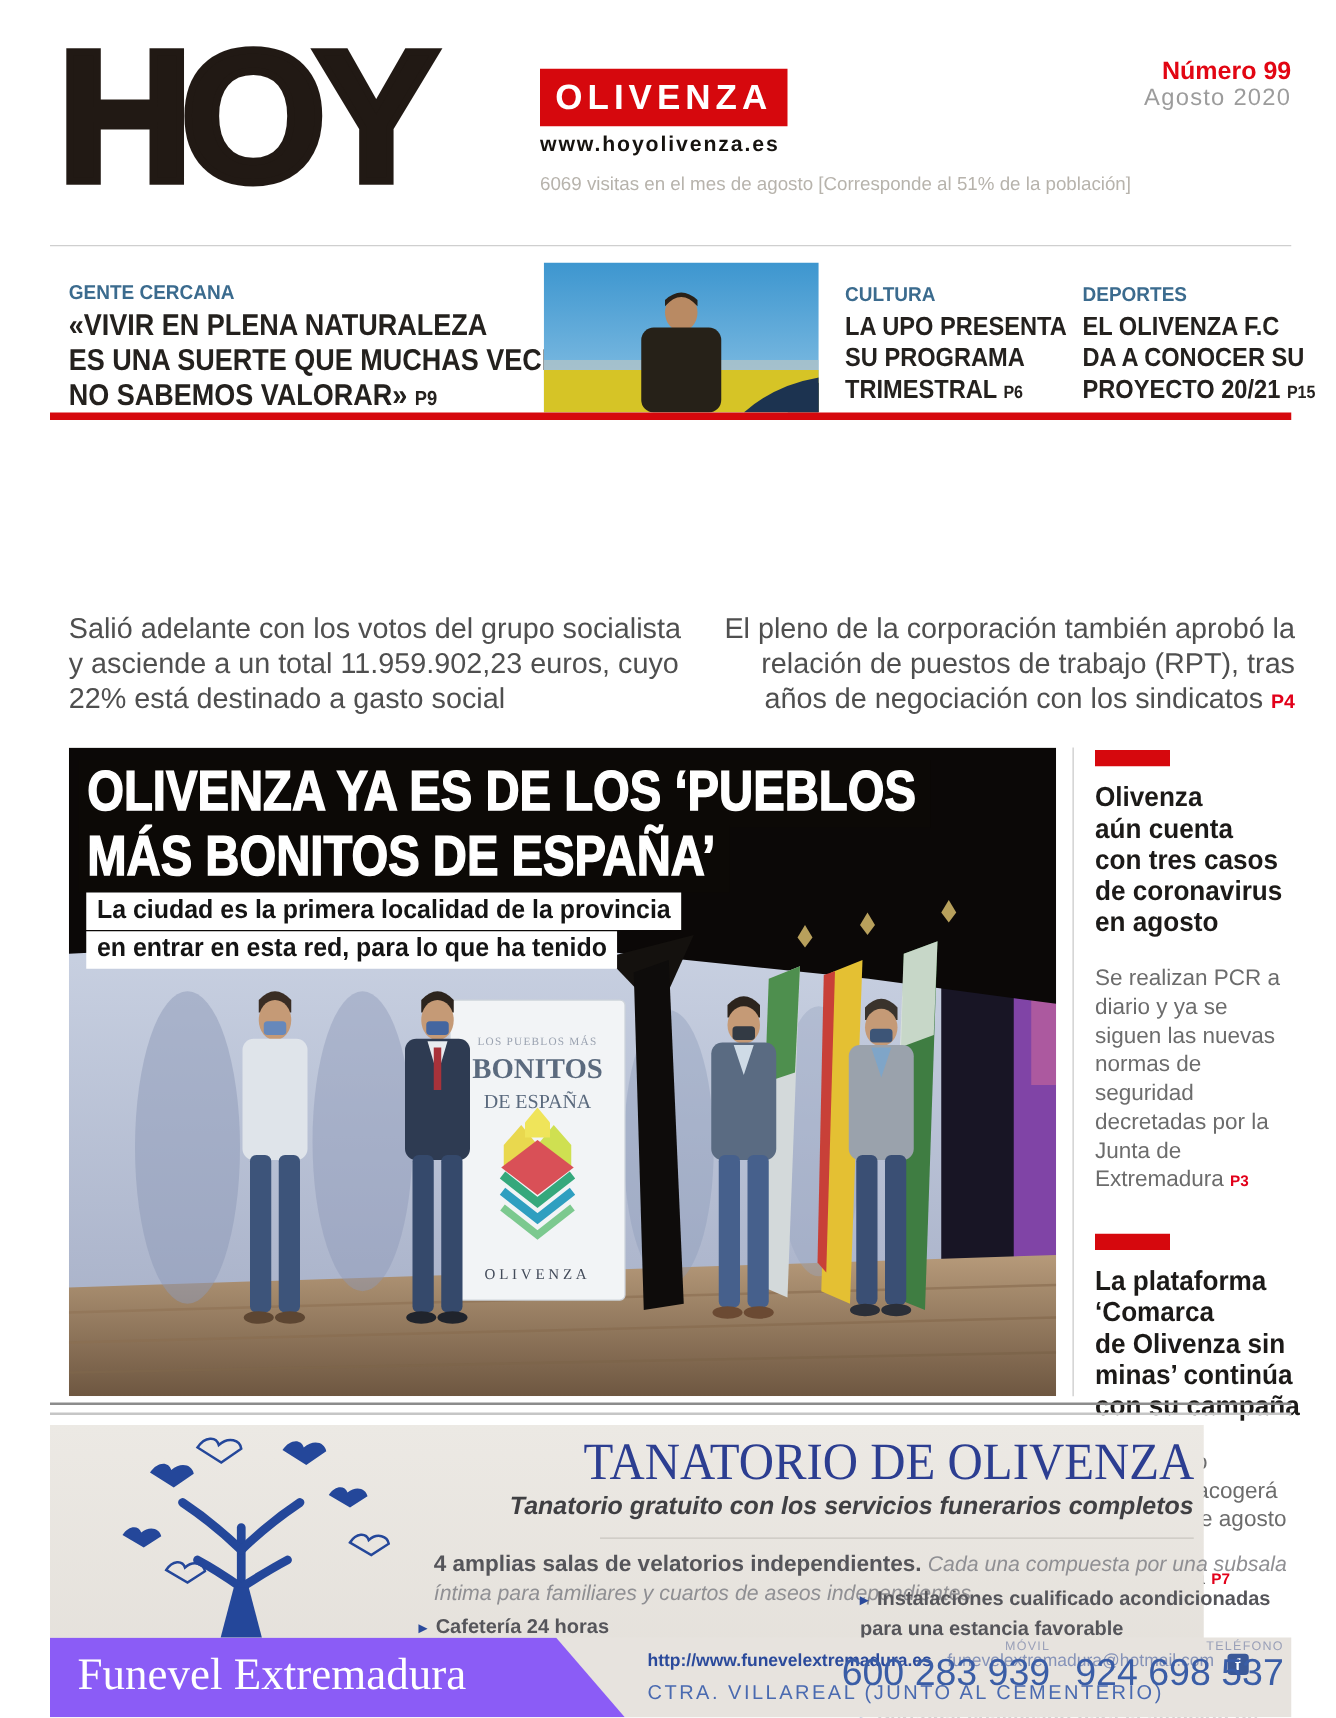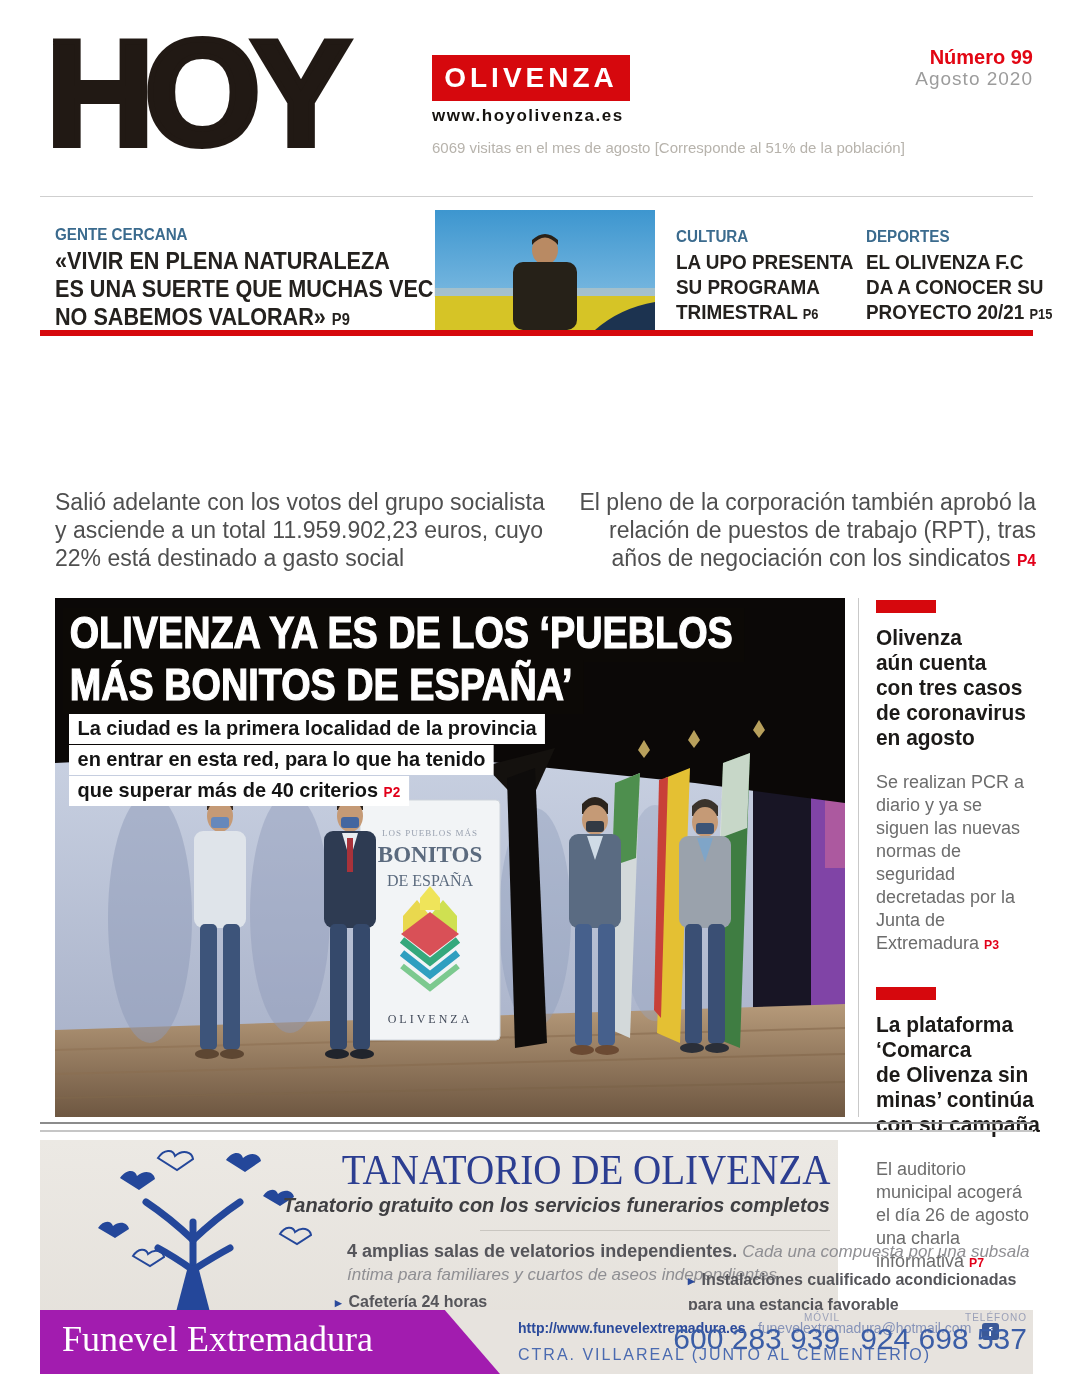--- a/index.html
+++ b/index.html
@@ -58,35 +58,35 @@
   .red-bar{width:60px;height:13px;background:#d6080d;}
   .sb-head{margin-top:12px;font-size:22px;line-height:25px;font-weight:bold;color:#1c1a18;}
   .sb-body{margin-top:21px;font-size:18px;line-height:23px;color:#6c6c6c;}
   .sb-gap{height:30px;}
 
   
   .div1{left:40px;right:36px;top:1122px;height:2px;background:#8c8c8c;}
   .div2{left:40px;right:36px;top:1130px;height:2px;background:#c6c6c6;}
 
   
-  .ad{left:40px;top:1140px;width:798px;height:234px;background:linear-gradient(#ece9e4,#e3dfd9);}
+  .ad{left:40px;top:1140px;width:923px;height:234px;background:linear-gradient(#ece9e4,#e3dfd9);}
   .ad-logo{left:18px;top:4px;}
   .ad-title{right:8px;top:6px;font-family:"Liberation Serif",serif;font-size:42px;color:#2c3e91;
             transform:scaleX(.93);transform-origin:100% 0;white-space:nowrap;}
   .ad-sub{right:8px;top:54px;font-style:italic;font-weight:bold;font-size:20px;color:#3f3f42;white-space:nowrap;}
   .ad-rule{left:440px;right:8px;top:90px;height:1px;background:#c9c6c0;}
   .ad-intro{left:295px;top:100px;width:700px;font-size:18px;line-height:23px;margin-left:12px;}
   .ad-intro b{color:#55555a;}
   .ad-intro i{color:#8f8f93;font-size:17px;font-weight:normal;}
   .blist{font-size:16px;font-weight:bold;color:#55555a;line-height:24px;}
   .blist .bullet-ic{color:#2b4a9b;margin-right:7px;font-size:13px;}
   .bl-left{left:295px;top:150px;width:330px;}
   .bl-right{left:648px;top:128px;width:345px;}
   .ad-bar{left:0;top:170px;width:993px;height:64px;background:#e7e3de;}
-  .fun-shape{left:0;top:0;width:460px;height:64px;background:#a21caf;
+  .fun-shape{left:0;top:0;width:460px;height:64px;background:#8b5cf6;
              clip-path:polygon(0 0,88% 0,100% 100%,0 100%);}
   .fun-name{left:22px;top:8px;font-family:"Liberation Serif",serif;font-size:36px;color:#fff;white-space:nowrap;}
   .mid-info{left:478px;top:8px;line-height:20px;white-space:nowrap;}
   .mid-url{font-size:14px;font-weight:bold;color:#2b4a9b;}
   .mid-mail{font-size:14px;color:#8693b8;margin-left:8px;}
   .fb{display:inline-block;width:17px;height:17px;background:#3b5998;color:#fff;border-radius:3px;
       font-size:13px;font-weight:bold;text-align:center;line-height:17px;margin-left:6px;vertical-align:-3px;}
   .mid-addr{font-size:16px;color:#4a6ab0;letter-spacing:2px;margin-top:5px;}
   .phones{right:6px;top:2px;display:flex;gap:20px;}
   .ph-col{text-align:right;}
@@ -269,21 +269,20 @@
       </g>
     </svg>
 
     <div class="abs ph-head">
       <div><span class="ph-line cx84">OLIVENZA YA ES DE LOS ‘PUEBLOS</span></div>
       <div style="margin-top:-2px;"><span class="ph-line cx84">MÁS BONITOS DE ESPAÑA’</span></div>
     </div>
     <div class="abs ph-sub">
       <div><span class="pw cx95">La ciudad es la primera localidad de la provincia</span></div>
       <div><span class="pw cx95">en entrar en esta red, para lo que ha tenido</span></div>
-      <div><span class="pw cx95"><span>que superar más de 40 criterios</span> <span class="pg">P2</span></span></div>
     </div>
   </div>
 
   <div class="abs side-rule"></div>
   <div class="abs sidebar">
     <div>
       <div class="red-bar"></div>
       <div class="sb-head">
         <div class="cx95">Olivenza</div>
         <div class="cx95">aún cuenta</div>

